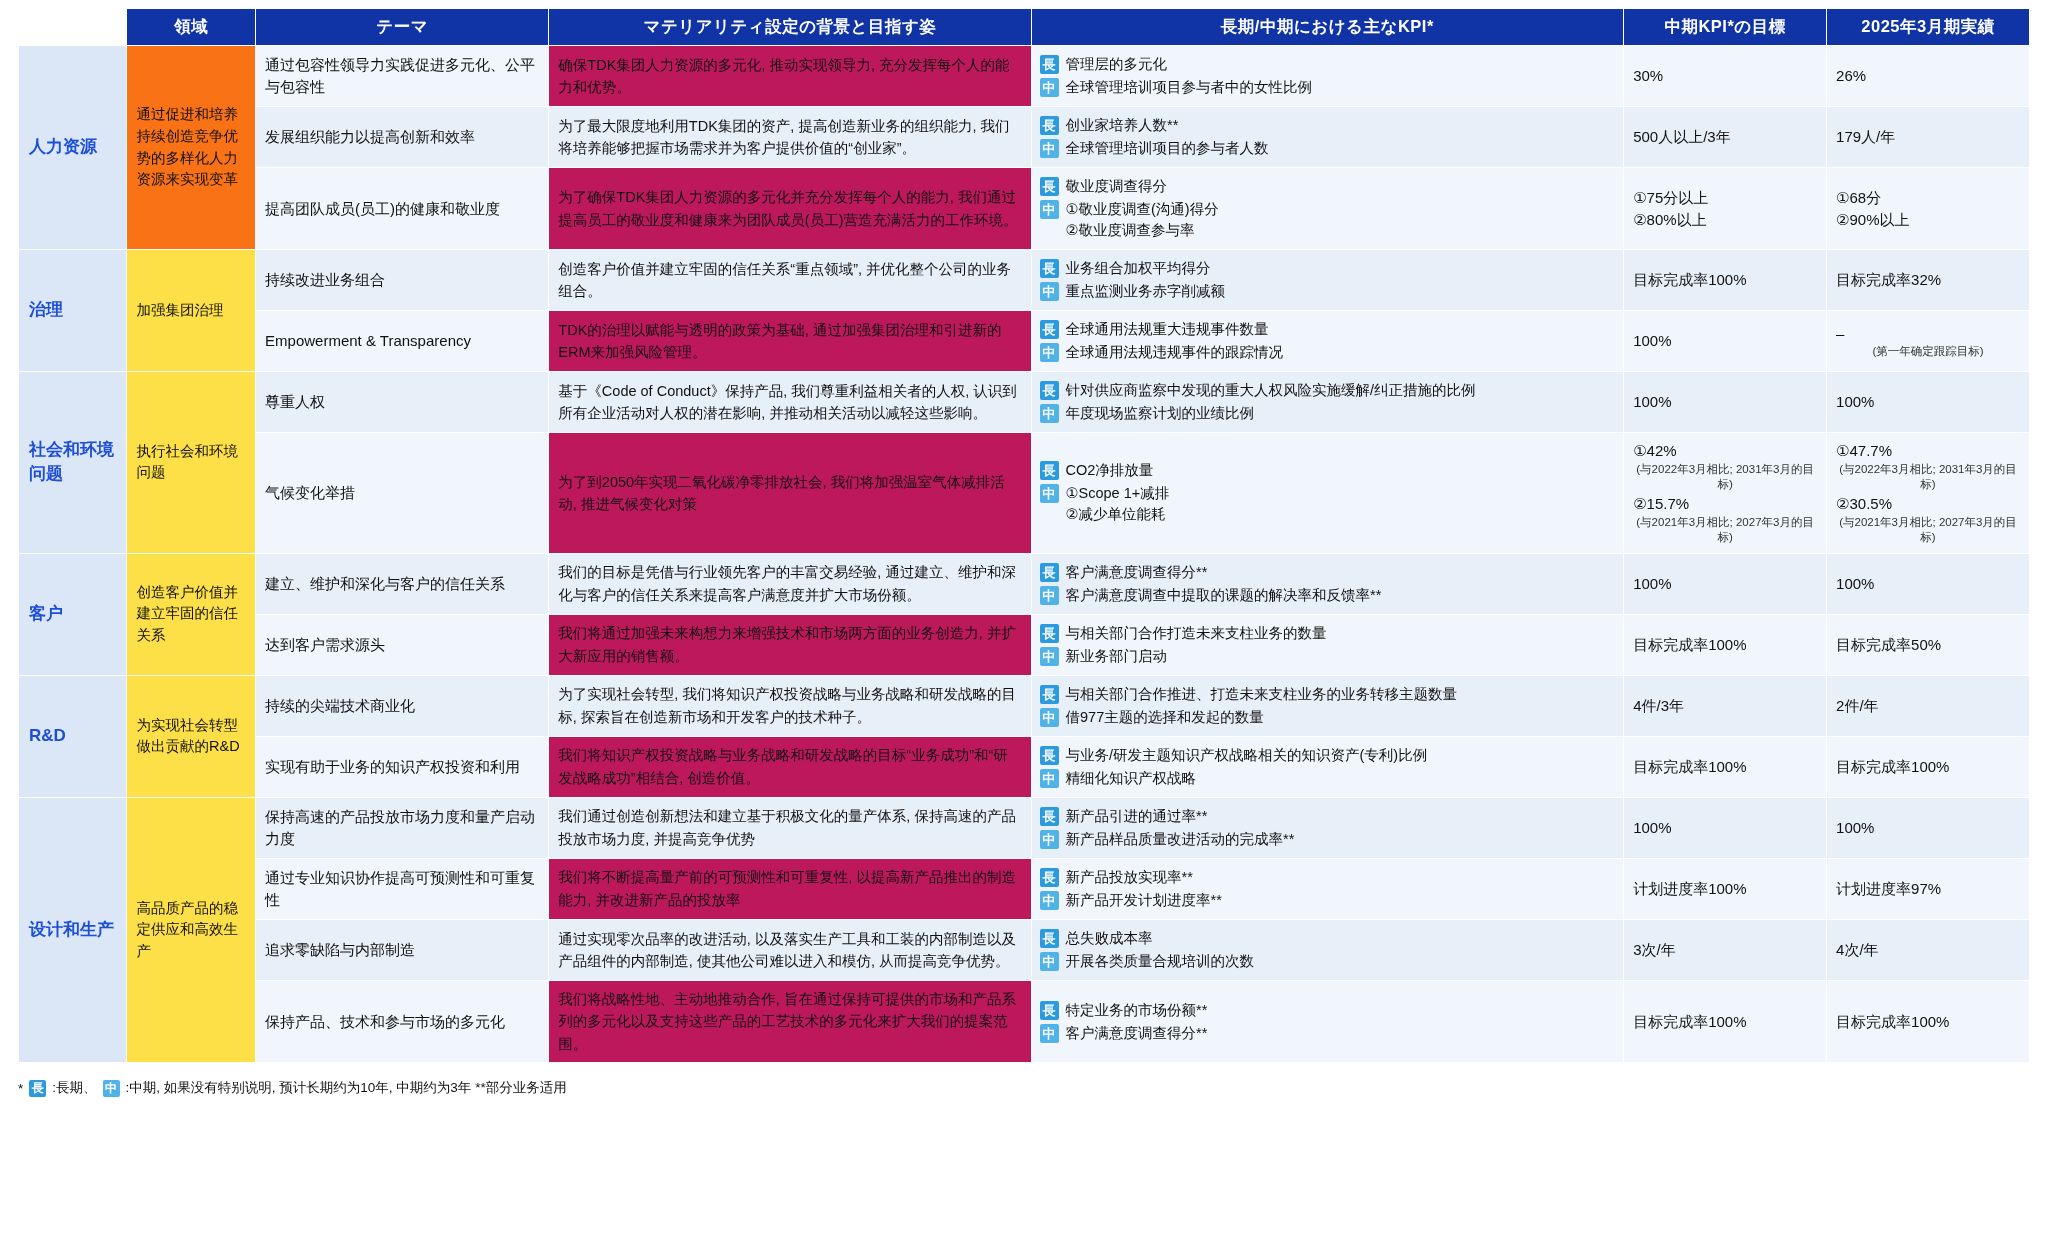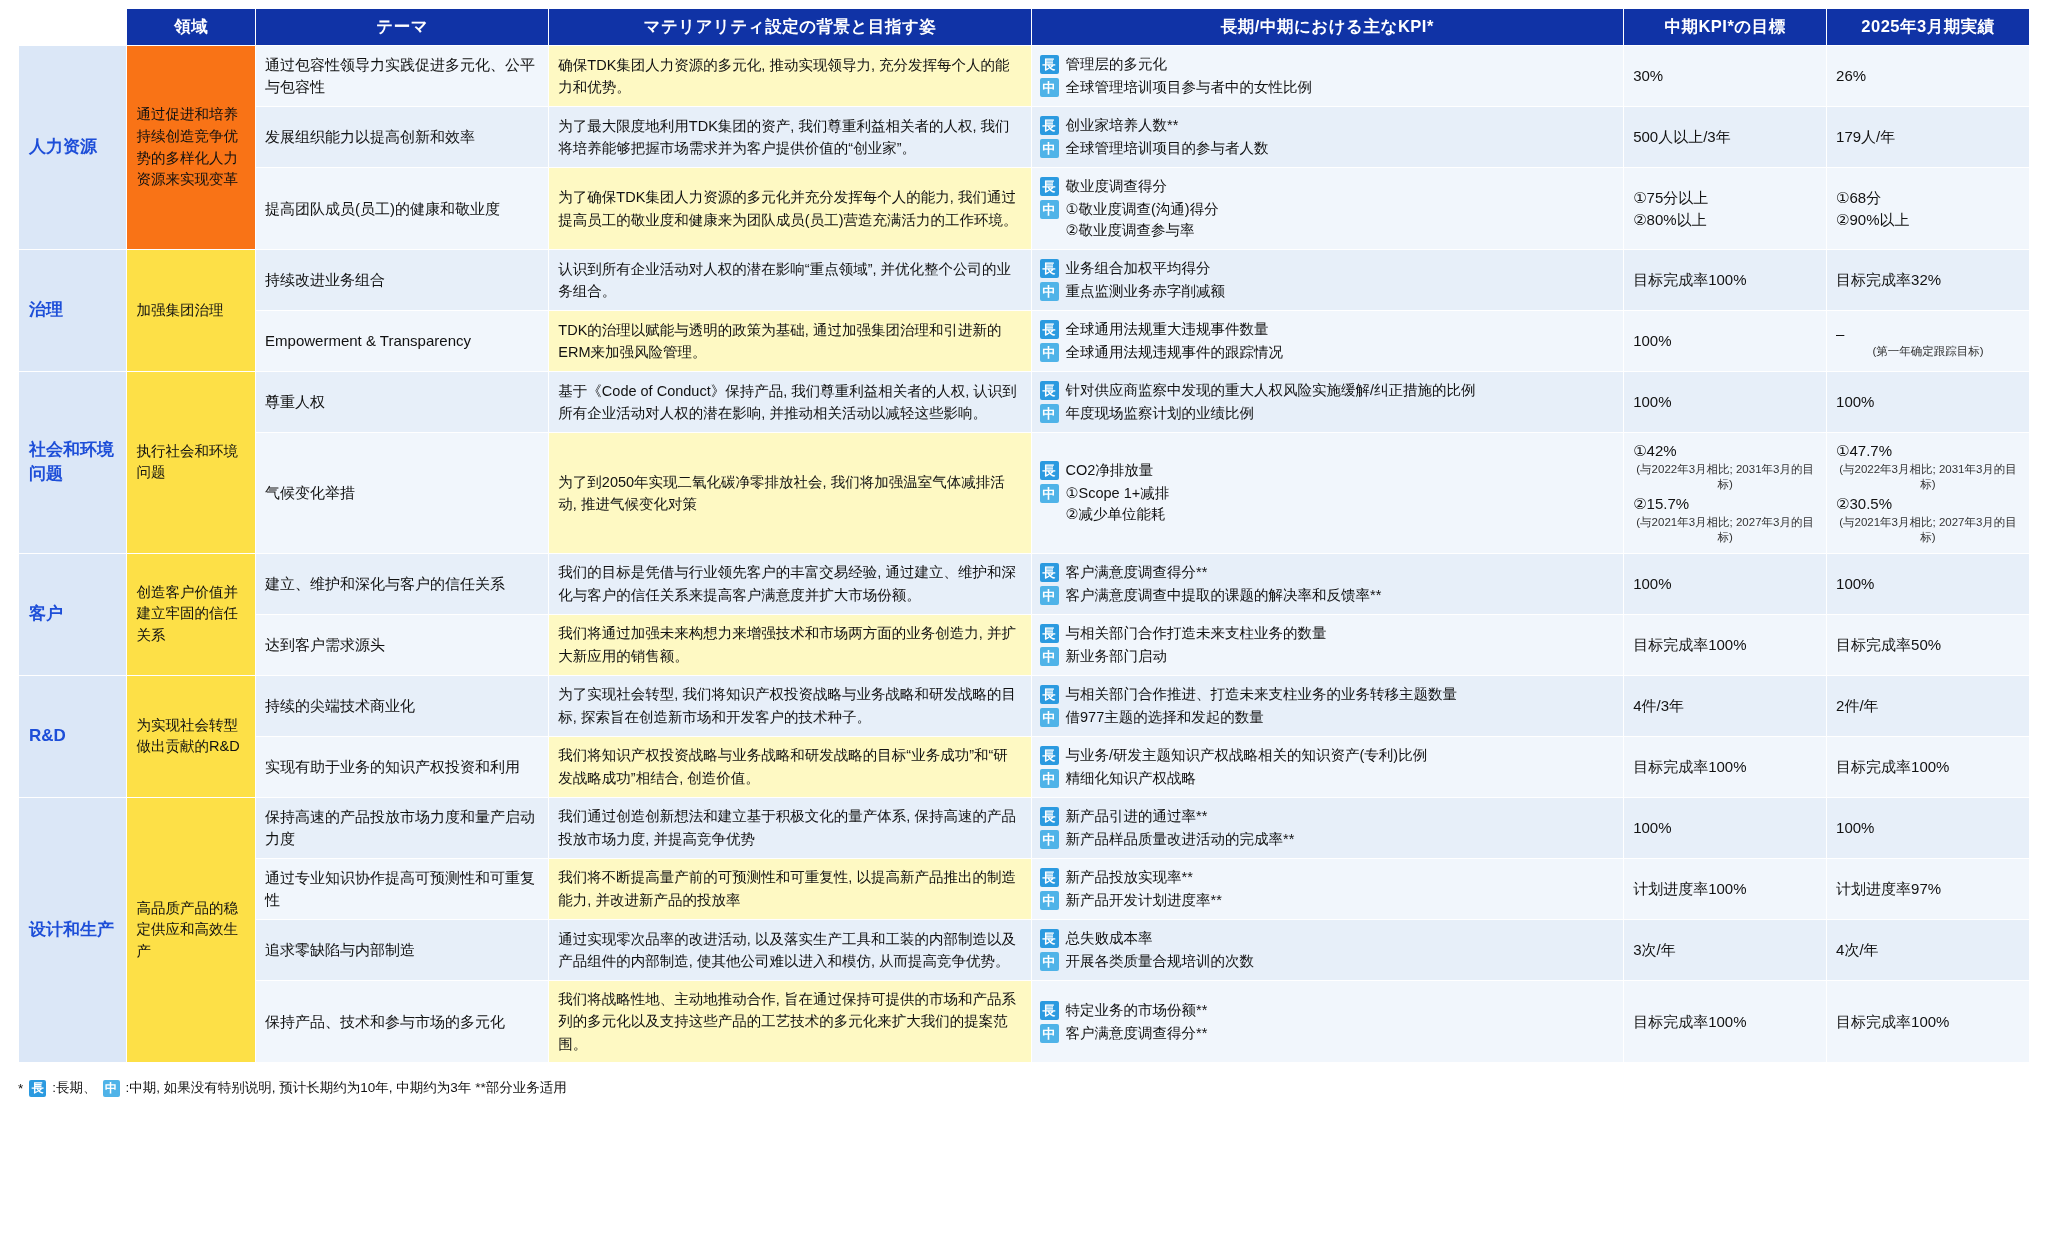--- a/index.html
+++ b/index.html
@@ -24,21 +24,21 @@
     padding:7px 9px;box-sizing:border-box;
   }
   td.domain{
     background:#dbe7f7;color:#1d4ed8;font-weight:bold;font-size:17px;
     text-align:left;padding-left:10px;vertical-align:middle;
   }
   td.theme-head{
     background:#f97316;font-size:14.5px;line-height:1.5;vertical-align:middle;
   }
   td.theme{background:#f1f6fc;font-size:15px;}
-  td.desc{background:#fef9c3;font-size:14.5px;line-height:1.55;}
+  td.desc{background:#be185d;font-size:14.5px;line-height:1.55;}
   td.kpi{background:#f1f6fc;font-size:14.5px;padding:6px 8px;}
   td.target{background:#f1f6fc;font-size:15px;}
   td.actual{background:#f1f6fc;font-size:15px;}
   tr.alt td.theme,tr.alt td.desc,tr.alt td.kpi,tr.alt td.target,tr.alt td.actual{background:#e7eff9;}
   tr.alt td.theme-head{background:#fde047;}
 
   .kpi-line{display:flex;align-items:flex-start;gap:7px;margin:2px 0;}
   .badge{
     flex:0 0 auto;width:19px;height:19px;border-radius:2px;background:#2b9ae0;color:#fff;
     font-size:13px;line-height:19px;text-align:center;font-weight:bold;margin-top:1px;
@@ -99,21 +99,21 @@
           </td>
           <td class="target">
             <span class="stack-line">30%</span>
           </td>
           <td class="actual">
             <span class="stack-line">26%</span>
           </td>
         </tr>
         <tr class="alt">
           <td class="theme">发展组织能力以提高创新和效率</td>
-          <td class="desc">为了最大限度地利用TDK集团的资产, 我们尊重利益相关者的人权, 我们将培养能够把握市场需求并为客户提供价值的“创业家”。</td>
+          <td class="desc">为了最大限度地利用TDK集团的资产, 提高创造新业务的组织能力, 我们将培养能够把握市场需求并为客户提供价值的“创业家”。</td>
           <td class="kpi">
             <div class="kpi-line">
               <span class="badge">長</span>
               <span class="kpi-text">
                 <span class="stack-line">创业家培养人数**</span>
               </span>
             </div>
             <div class="kpi-line">
               <span class="badge mid">中</span>
               <span class="kpi-text">
@@ -152,21 +152,21 @@
           </td>
           <td class="actual">
             <span class="stack-line">①68分</span>
             <span class="stack-line">②90%以上</span>
           </td>
         </tr>
         <tr class="alt">
           <td class="domain" rowspan="2">治理</td>
           <td class="theme-head" rowspan="2">加强集团治理</td>
           <td class="theme">持续改进业务组合</td>
-          <td class="desc">认识到所有企业活动对人权的潜在影响“重点领域”, 并优化整个公司的业务组合。</td>
+          <td class="desc">创造客户价值并建立牢固的信任关系“重点领域”, 并优化整个公司的业务组合。</td>
           <td class="kpi">
             <div class="kpi-line">
               <span class="badge">長</span>
               <span class="kpi-text">
                 <span class="stack-line">业务组合加权平均得分</span>
               </span>
             </div>
             <div class="kpi-line">
               <span class="badge mid">中</span>
               <span class="kpi-text">

